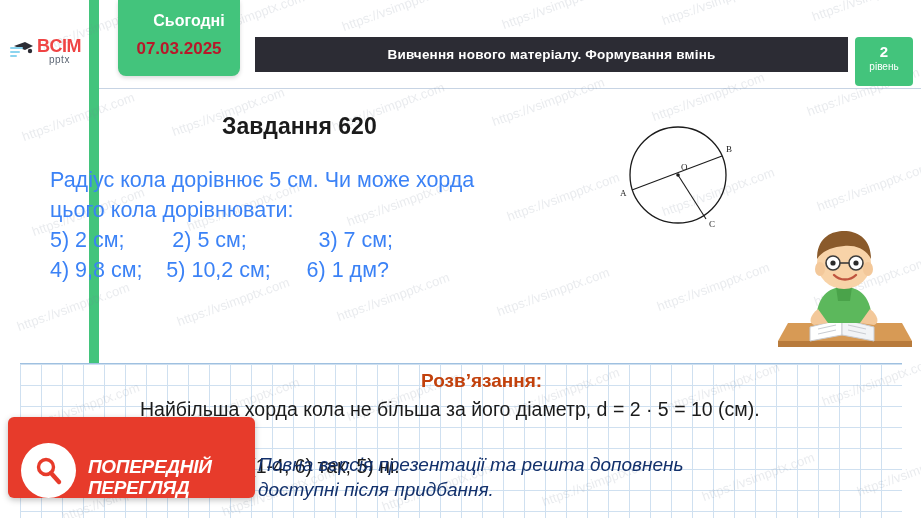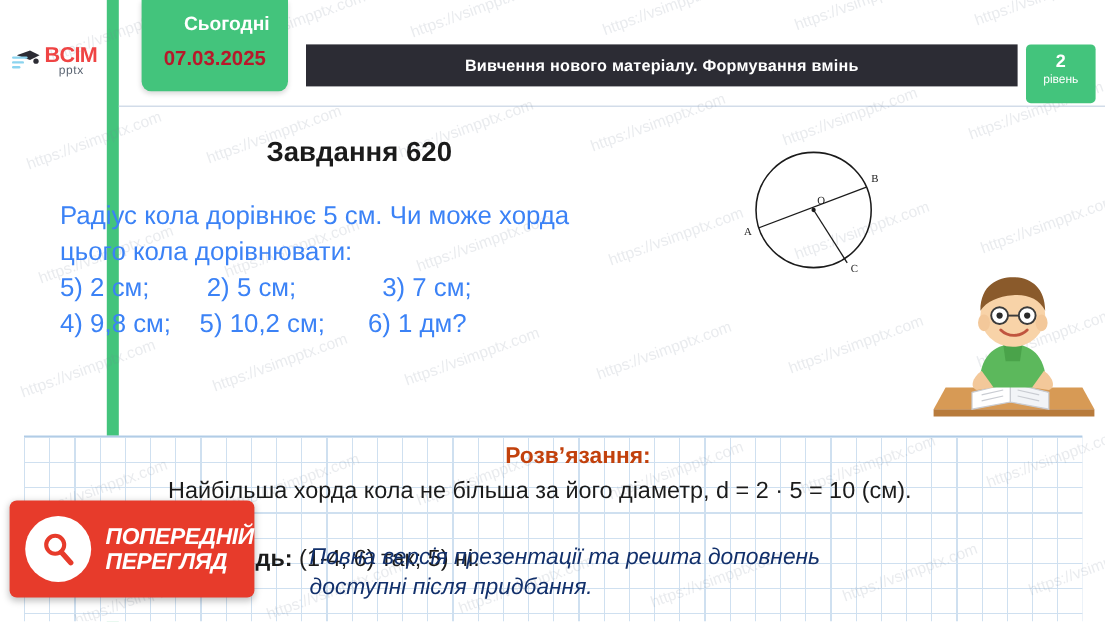--- a/index.html
+++ b/index.html
@@ -259,27 +259,27 @@
     z-index: 6;
     white-space: nowrap;
   }
   .answer-line b { font-weight: bold; }
 
   
   .preview-badge {
     position: absolute;
     left: 8px;
     top: 417px;
-    width: 204px;
+    width: 247px;
     height: 81px;
     background: #e73b2b;
     border-radius: 6px;
     z-index: 9;
     display: flex;
-    align-items: center;
+    align-items: flex-end;
     box-shadow: 0 2px 6px rgba(0,0,0,0.25);
   }
   .preview-badge .circle {
     width: 55px;
     height: 55px;
     border-radius: 50%;
     background: #ffffff;
     margin-left: 13px;
     margin-right: 12px;
     display: flex;

